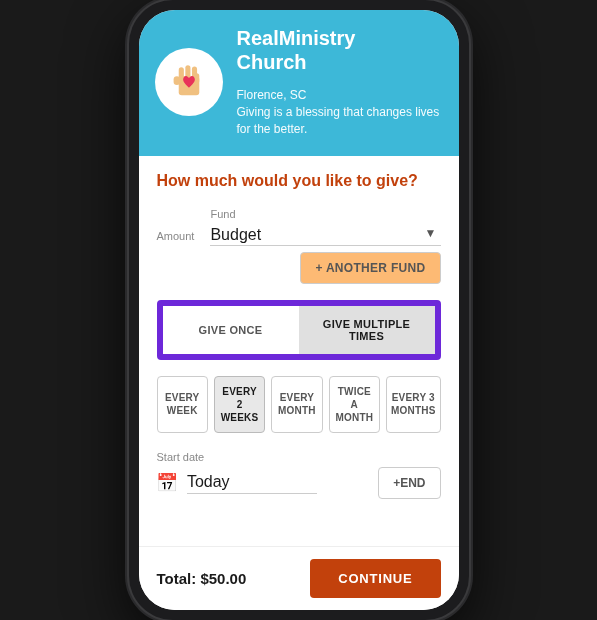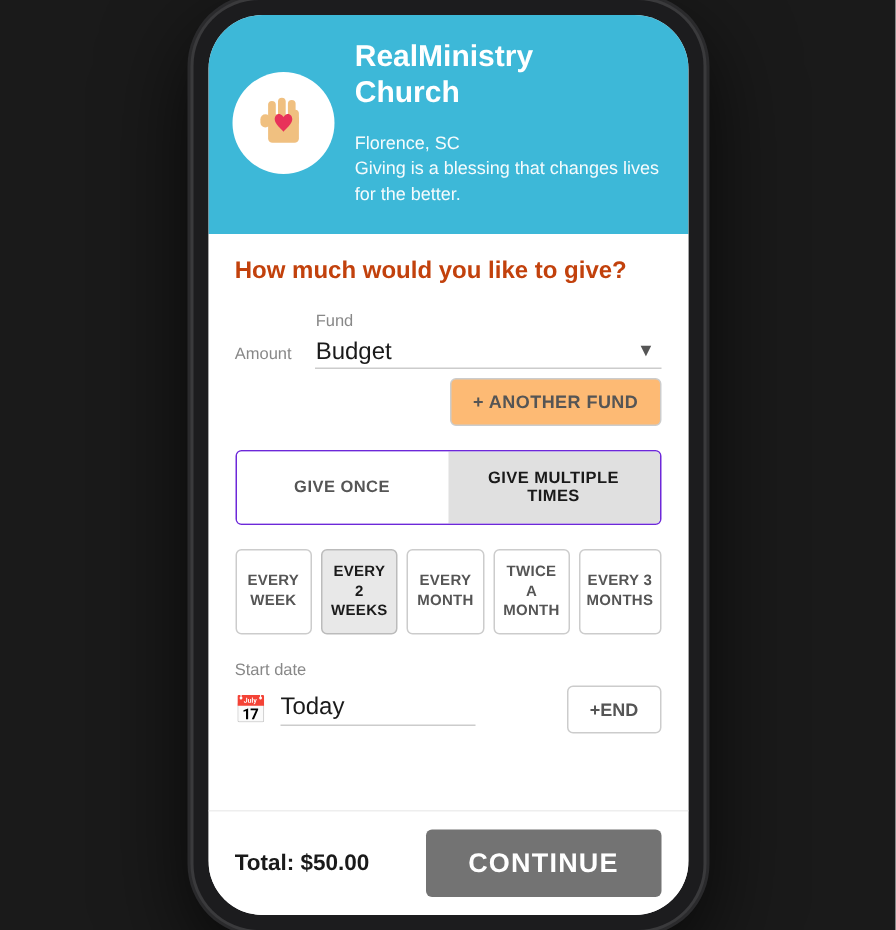--- a/index.html
+++ b/index.html
@@ -140,21 +140,21 @@
       padding: 8px 14px;
       font-size: 12px;
       font-weight: 700;
       color: #555;
       cursor: pointer;
       letter-spacing: 0.3px;
     }
     
     .toggle-row {
       display: flex;
-      border: 1px solid #6d28d9;
+      border: 6px solid #6d28d9;
       border-radius: 4px;
       overflow: hidden;
       margin-bottom: 16px;
     }
     .toggle-btn {
       flex: 1;
       padding: 12px 8px;
       font-size: 11px;
       font-weight: 600;
       text-align: center;
@@ -247,26 +247,26 @@
       justify-content: space-between;
       border-top: 1px solid #eee;
       flex-shrink: 0;
     }
     .total-text {
       font-size: 15px;
       font-weight: 600;
       color: #1a1a1a;
     }
     .continue-btn {
-      background: #737373;
+      background: #c2410c;
       color: white;
       border: none;
       border-radius: 4px;
       padding: 12px 28px;
-      font-size: 18px;
+      font-size: 13px;
       font-weight: 700;
       letter-spacing: 0.8px;
       cursor: pointer;
     }
     
     .hand-svg { width: 44px; height: 44px; }
   </style>
 </head>
 <body>
 

